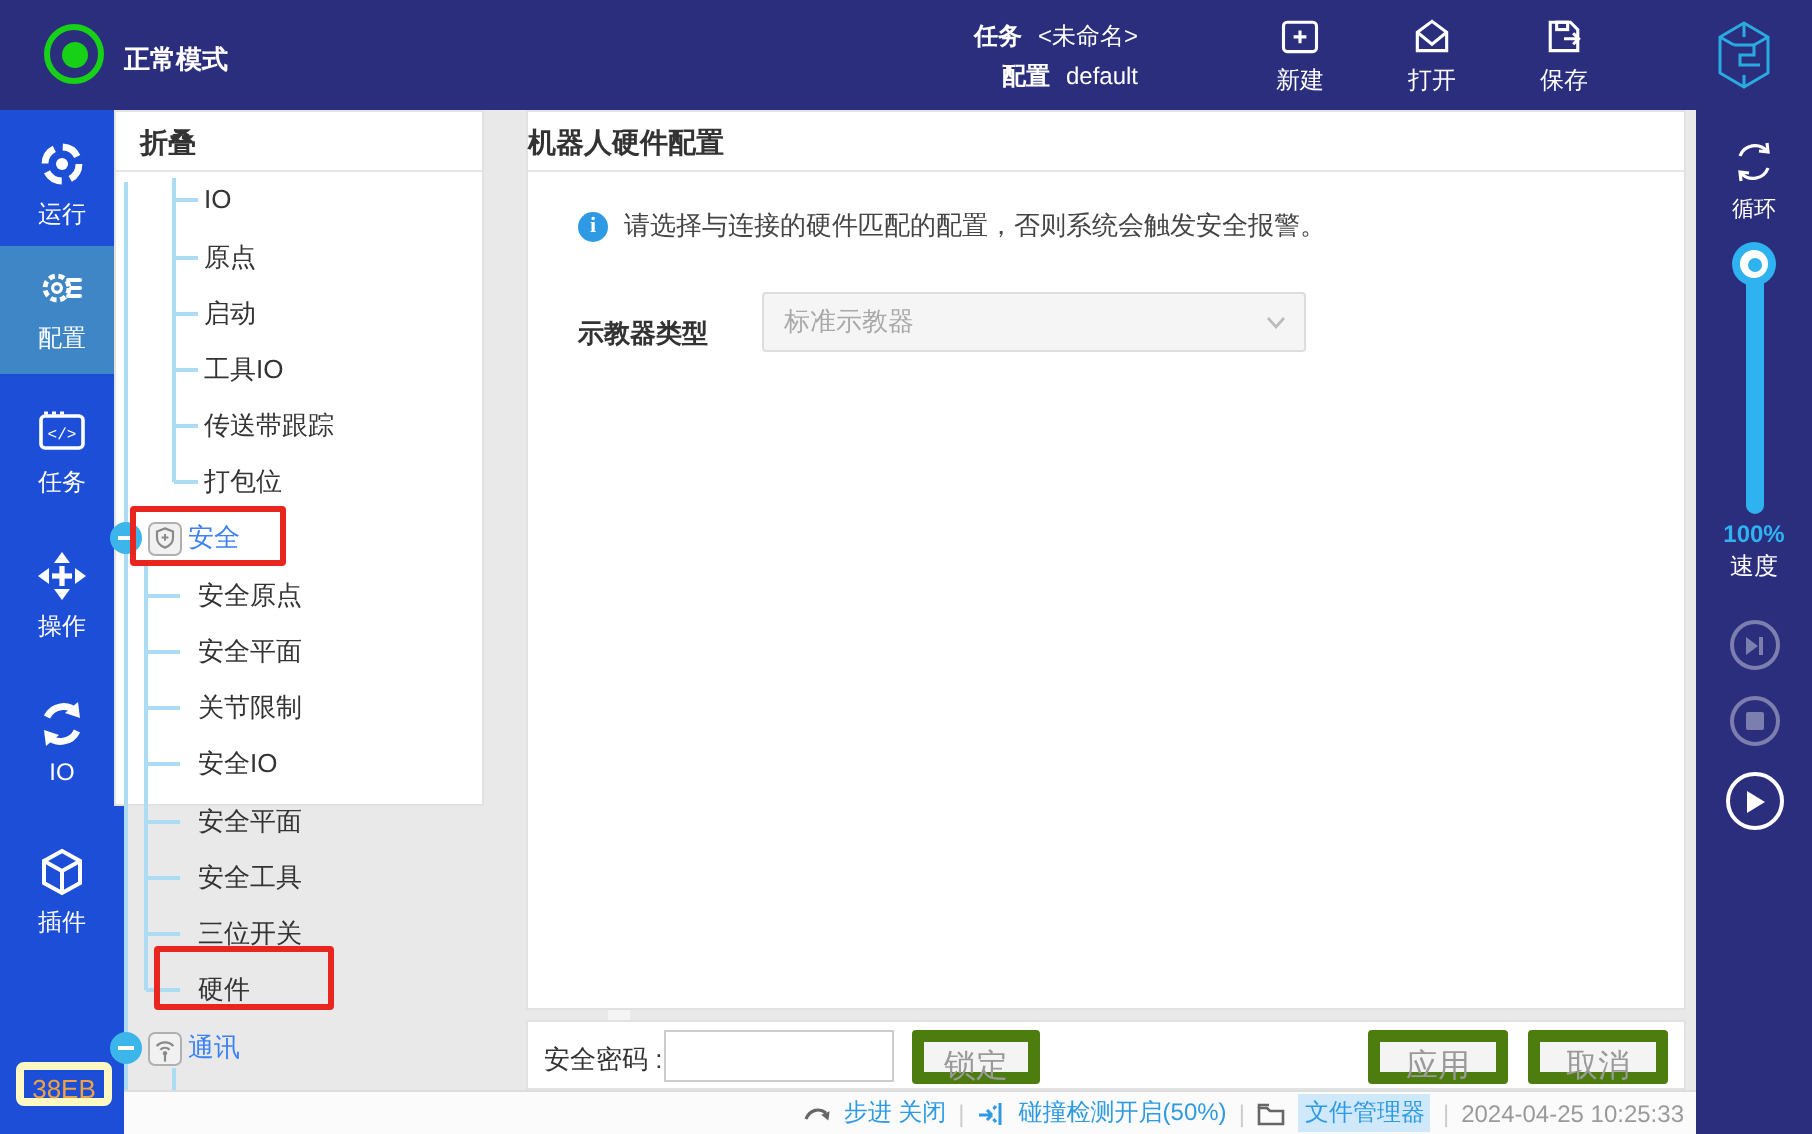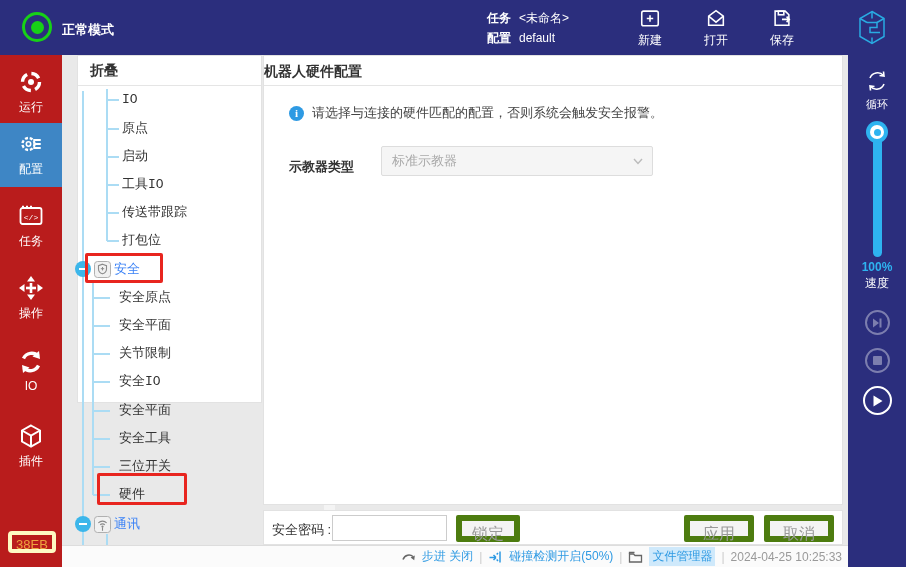--- a/index.html
+++ b/index.html
@@ -1,39 +1,39 @@
 <!DOCTYPE html>
 <html><head>
 <meta charset="utf-8">
 <style>
   * { margin:0; padding:0; box-sizing:border-box; }
   body { background:#d9d9d9; font-family:"Liberation Sans","DejaVu Sans",sans-serif; }
   .screen { position:relative; width:906px; height:567px; background:#e9e9e9; overflow:hidden; }
 
   
-  .topbar { position:absolute; left:0; top:0; width:906px; height:55px; background:#2b2e7d; color:#fff; }
+  .topbar { position:absolute; left:0; top:0; width:906px; height:55px; background:#2b2e7d; color:#fff;text-align:right; }
   .mode-ind { position:absolute; left:22px; top:12px; width:30px; height:30px; border:3px solid #17d117; border-radius:50%; }
   .mode-ind::after { content:''; position:absolute; left:50%; top:50%; width:13px; height:13px; margin:-6.5px 0 0 -6.5px; background:#17d117; border-radius:50%; }
   .mode-label { position:absolute; left:62px; top:21px; font-size:13px; font-weight:bold; }
   .task-block { position:absolute; left:487px; top:8px; font-size:12px; line-height:20px; }
   .task-row b { font-weight:bold; margin-right:8px; }
   .tb-actions { position:absolute; left:629px; top:7px; display:flex; gap:24px; }
   .tb-act { width:42px; display:flex; flex-direction:column; align-items:center; gap:3px; cursor:pointer; }
   .tb-act span { font-size:12px; color:#fff; }
   .logo { position:absolute; left:856px; top:9px; }
 
   
-  .sidebar { position:absolute; left:0; top:55px; width:62px; height:512px; background:#b91c1c; }
+  .sidebar { position:absolute; left:0; top:55px; width:62px; height:512px; background:#1d4ed8; }
   .nav-item { position:absolute; left:0; width:62px; display:flex; flex-direction:column; align-items:center; gap:4px; padding-top:8px; cursor:pointer; }
   .nav-item span { font-size:12px; color:#fff; }
   .nav-item.sel { background:#3e86c5; }
   .badge { position:absolute; left:8px; top:476px; width:48px; height:22px; border:4px solid #fef9c3; border-radius:4px; color:#efa23f; font-size:13px; text-align:center; line-height:20px; }
 
   
-  .tree-panel { position:absolute; left:77px; top:55px; width:185px; height:348px; background:#fff; border:1px solid #e2e2e2;font-family:Liberation Mono, monospace; }
+  .tree-panel { position:absolute; left:57px; top:55px; width:185px; height:348px; background:#fff; border:1px solid #e2e2e2; }
   .tree-head { height:30px; line-height:30px; padding-left:12px; font-size:14px; font-weight:bold; color:#333; border-bottom:1px solid #e5e5e5; }
   .vline { position:absolute; width:2px; background:#abdcf4; }
   .titem { position:absolute; height:18px; line-height:18px; font-size:13px; color:#333; cursor:pointer; white-space:nowrap; }
   .lv2 { left:117px; } .lv3 { left:114px; }
   .lv2::before { content:''; position:absolute; left:-15px; top:8px; width:12px; height:2px; background:#abdcf4; }
   .lv3::before { content:''; position:absolute; left:-26px; top:8px; width:17px; height:2px; background:#abdcf4; }
   .tnode { position:absolute; left:70px; height:20px; display:flex; align-items:center; gap:3px; cursor:pointer; }
   .toggle { position:relative; width:16px; height:16px; background:#3cb6ea; border-radius:50%; flex:0 0 16px; z-index:2; }
   .toggle::after { content:''; position:absolute; left:4px; top:7px; width:8px; height:2px; background:#fff; }
   .nodeicon { flex:0 0 17px; }

